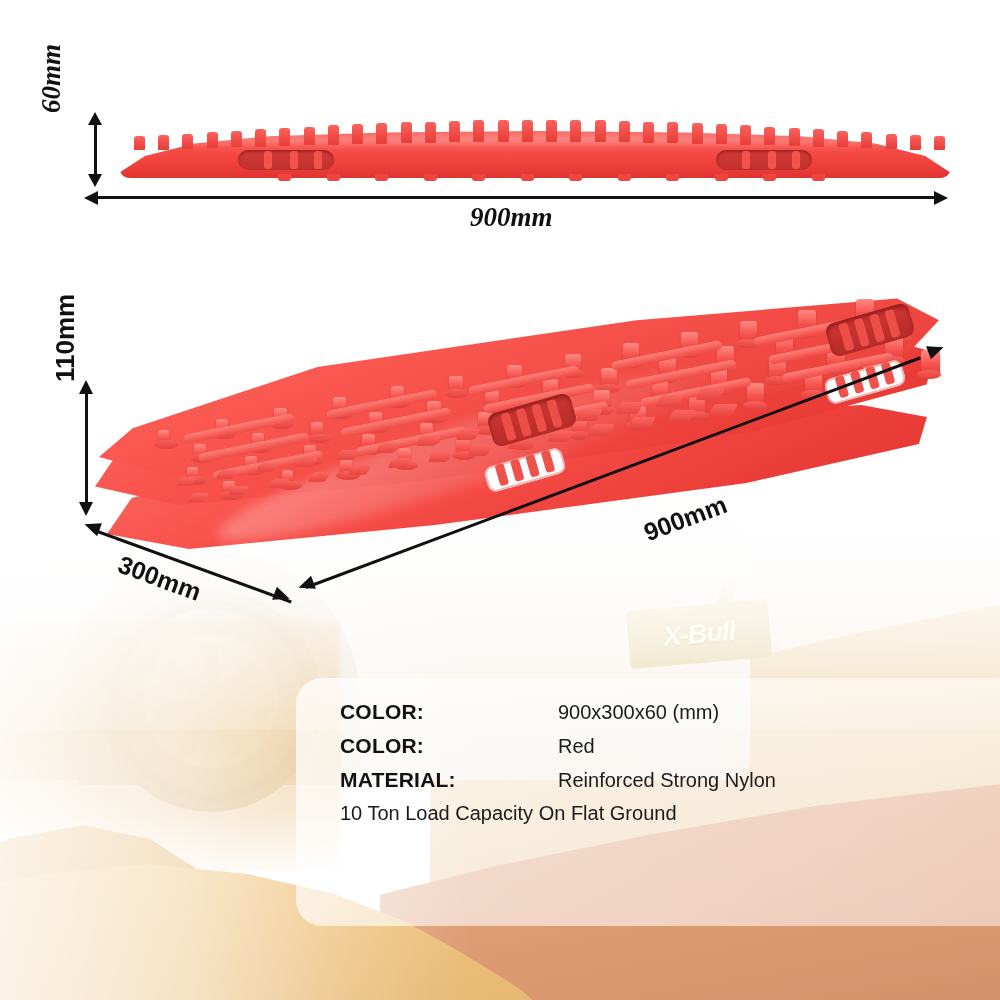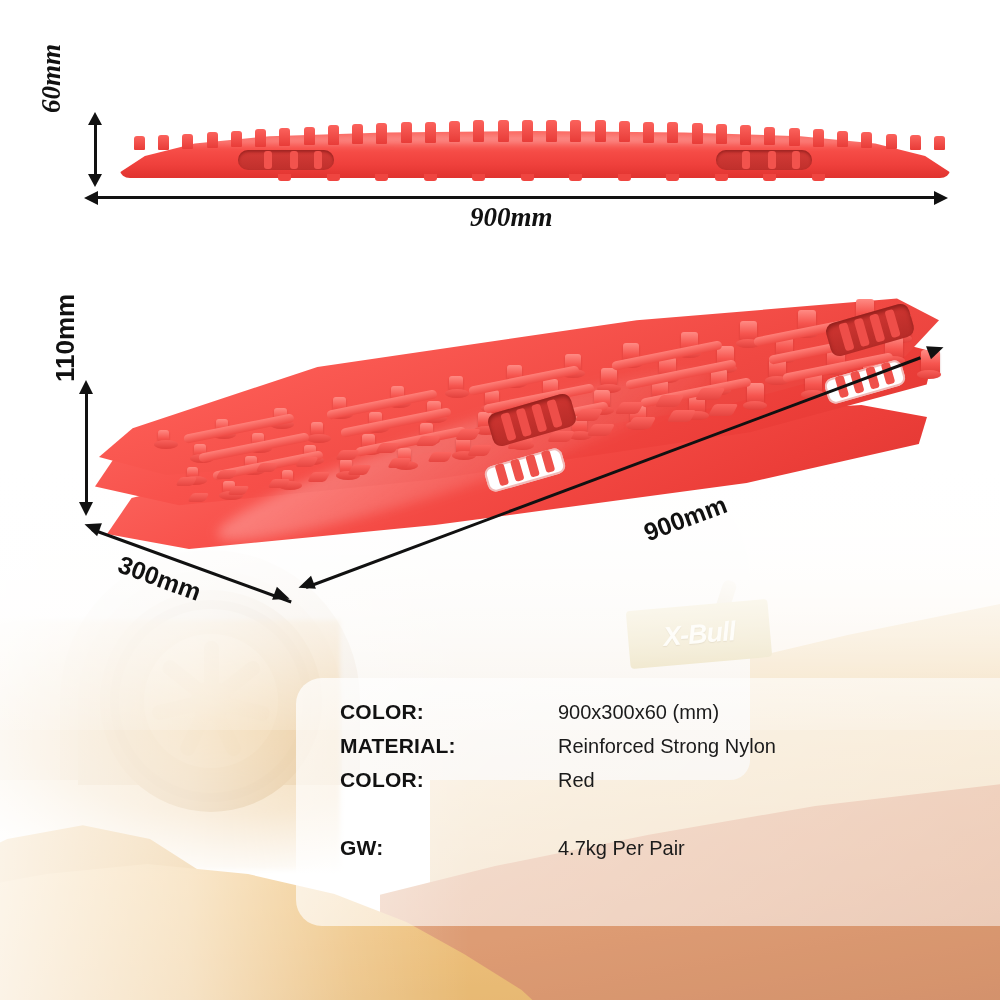--- a/index.html
+++ b/index.html
@@ -507,29 +507,26 @@
     <div class="lbl-sans" style="left:640px; top:520px; font-size:25px; transform:rotate(-20.5deg); transform-origin:left top;">900mm</div>
   </div>
 
   <div class="spec">
     <div id="spec-rows">
         <div class="spec-row">
           <div class="spec-key">COLOR:</div>
           <div class="spec-val">900x300x60 (mm)</div>
         </div>
         <div class="spec-row">
+          <div class="spec-key">COLOR:</div>
+          <div class="spec-val">Red</div>
+        </div>
+        <div class="spec-row">
           <div class="spec-key">MATERIAL:</div>
           <div class="spec-val">Reinforced Strong Nylon</div>
         </div>
         <div class="spec-row">
-          <div class="spec-key">COLOR:</div>
-          <div class="spec-val">Red</div>
-        </div>
-        <div class="spec-row">
-        </div>
-        <div class="spec-row">
-          <div class="spec-key">GW:</div>
-          <div class="spec-val">4.7kg Per Pair</div>
+          <div class="spec-val">10 Ton Load Capacity On Flat Ground</div>
         </div>
       </div>
   </div>
 
 </div>
 
 </body></html>

